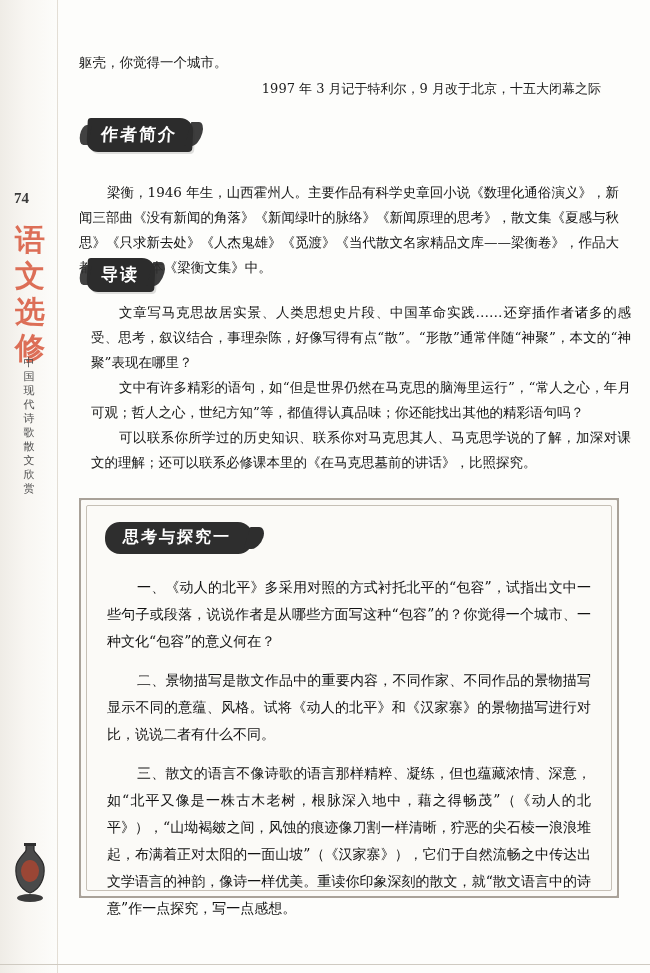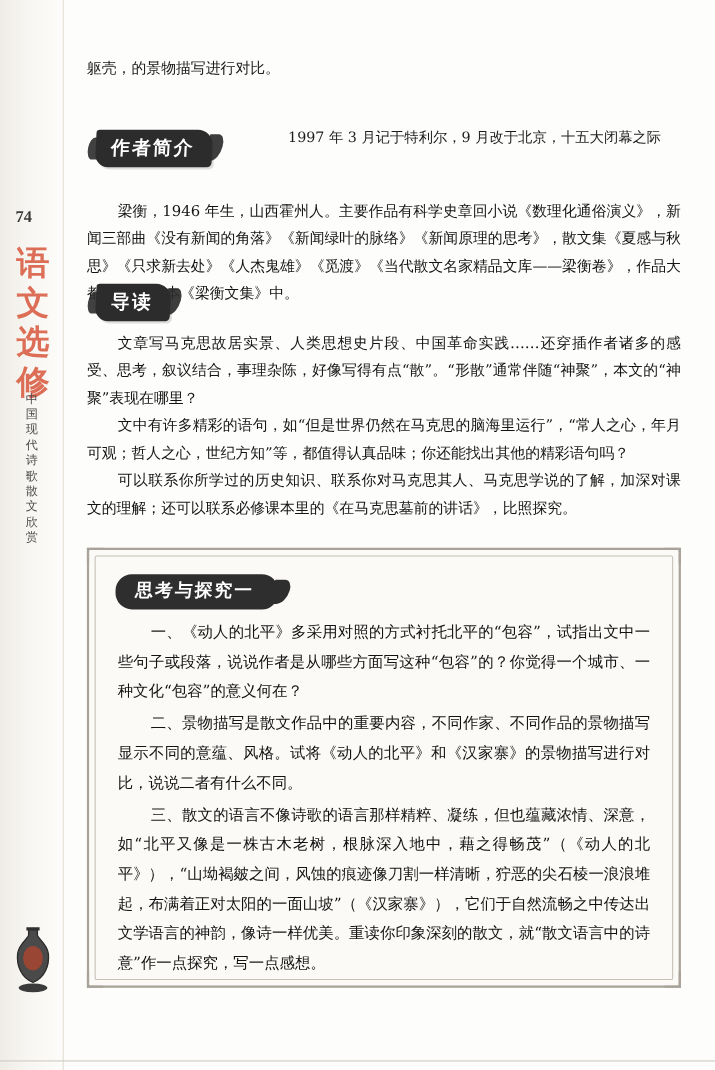--- a/index.html
+++ b/index.html
@@ -108,21 +108,20 @@
     left: 4px;
     font-size: 13.5px;
     line-height: 25px;
   }
   .date-line {
     position: absolute;
     top: 80px;
     right: 22px;
     font-size: 13px;
     color: #1c1c1c;
-    margin-top: 36px;
   }
 
   
   .brush {
     position: relative;
     display: inline-block;
     color: #fff;
     font-size: 17px;
     font-weight: bold;
     font-family: "DejaVu Sans", sans-serif;
@@ -151,21 +150,21 @@
     background: #2c2c2c;
     border-radius: 60% 0 0 65%;
     transform: skewX(-8deg);
     opacity: .9;
   }
 
   .sec-author { position: absolute; top: 118px; left: 12px; }
   .author-body { position: absolute; top: 180px; left: 4px; width: 540px; }
 
   .sec-guide { position: absolute; top: 258px; left: 12px; }
-  .guide-body { position: absolute; top: 300px; left: 4px; width: 540px; }
+  .guide-body { position: absolute; top: 300px; left: 16px; width: 540px; }
   .guide-body p.body { margin-bottom: 0; }
 
   
   .exercise {
     position: absolute;
     top: 498px;
     left: 4px;
     width: 540px;
     height: 400px;
     border: 2px solid #a9a299;
@@ -208,21 +207,21 @@
   }
   .ex-body {
     position: absolute;
     top: 62px;
     left: 26px;
     right: 26px;
   }
   .ex-body p {
     font-size: 14px;
     line-height: 27px;
-    margin: 0 0 2px 0;
+    margin: 12px 0 2px 0;
     text-align: justify;
     text-indent: 30px;
     color: #121212;
   }
   
   .corner {
     position: absolute;
     width: 13px; height: 13px;
     border: 2px solid #a9a299;
   }
@@ -264,21 +263,21 @@
     <svg class="vase" viewBox="0 0 44 62">
       <ellipse cx="22" cy="57" rx="13" ry="4" fill="#3b3b3b"></ellipse>
       <path d="M18 4 h8 v5 c0 3 9 8 10 17 c1 10 -3 22 -14 26 c-11 -4 -15 -16 -14 -26 c1 -9 10 -14 10 -17 z" fill="#4a4a4a" stroke="#2a2a2a" stroke-width="1.2"></path>
       <ellipse cx="22" cy="30" rx="9" ry="11" fill="#b5452f" opacity=".75"></ellipse>
       <path d="M16 2 h12 v3 h-12 z" fill="#2f2f2f"></path>
     </svg>
   </div>
 
   <div class="content">
 
-    <div class="lead-line">躯壳，的景物描写进行对比。</div>
+    <div class="lead-line">躯壳，你觉得一个城市。</div>
     <div class="date-line">1997 年 3 月记于特利尔，9 月改于北京，十五大闭幕之际</div>
 
     <div class="sec-author">
       <span class="brush">作者简介</span>
     </div>
     <div class="author-body">
       <p class="body">梁衡，1946 年生，山西霍州人。主要作品有科学史章回小说《数理化通俗演义》，新闻三部曲《没有新闻的角落》《新闻绿叶的脉络》《新闻原理的思考》，散文集《夏感与秋思》《只求新去处》《人杰鬼雄》《觅渡》《当代散文名家精品文库——梁衡卷》，作品大都收入 9 卷本《梁衡文集》中。</p>
     </div>
 
     <div class="sec-guide">

